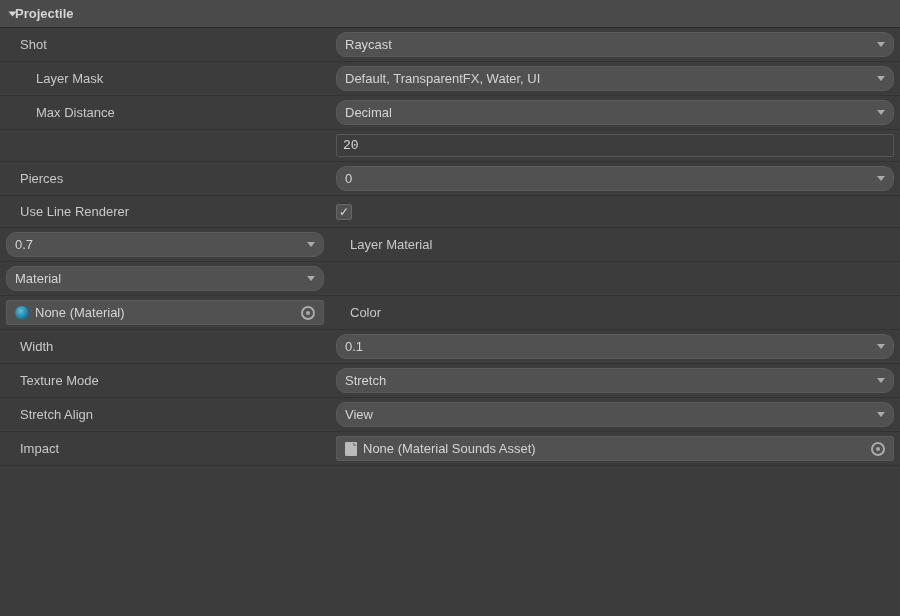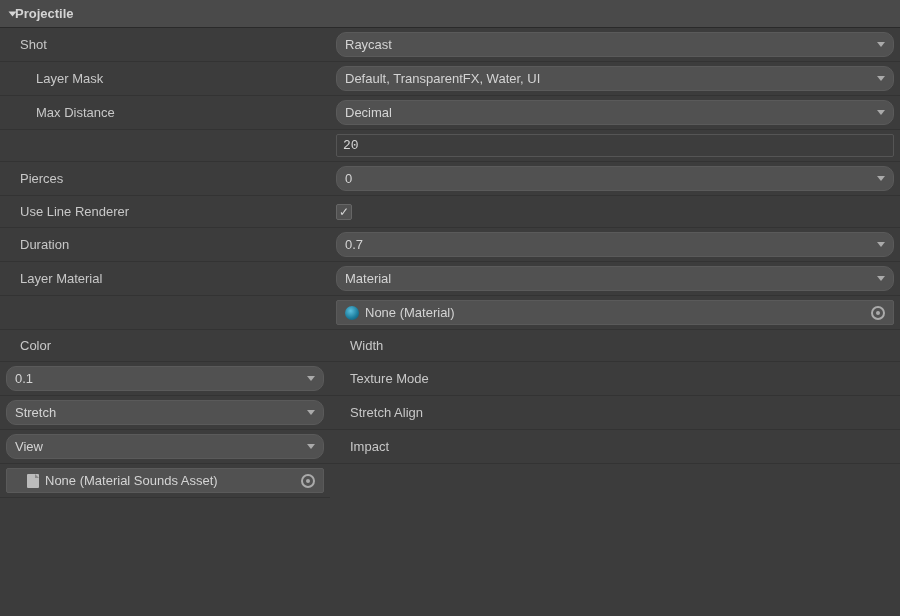--- a/index.html
+++ b/index.html
@@ -258,23 +258,20 @@
       <span>Use Line Renderer</span>
     </div>
     <div class="prop-value">
       <div class="checkbox-area">
         <div class="checkbox-box">
           <span class="checkmark">✓</span>
         </div>
       </div>
     </div>
 
-    <div class="prop-label">
-      <span>Duration</span>
-    </div>
     <div class="prop-value">
       <div class="dropdown">
         <span>0.7</span>
         <div class="dropdown-arrow"></div>
       </div>
     </div>
 
     <div class="prop-label">
       <span>Layer Material</span>
     </div>
@@ -330,21 +327,21 @@
         <span>View</span>
         <div class="dropdown-arrow"></div>
       </div>
     </div>
 
     <div class="prop-label">
       <span>Impact</span>
     </div>
     <div class="prop-value">
       <div class="material-ref">
-        <div style="display:flex; align-items:center; gap:6px; flex:1;margin-left:12px;">
+        <div style="display:flex; align-items:center; gap:6px; flex:1;">
           <div class="doc-icon"></div>
           <span>None (Material Sounds Asset)</span>
         </div>
         <div class="material-target-icon"></div>
       </div>
     </div>
 
   </div>
 </div>
 

